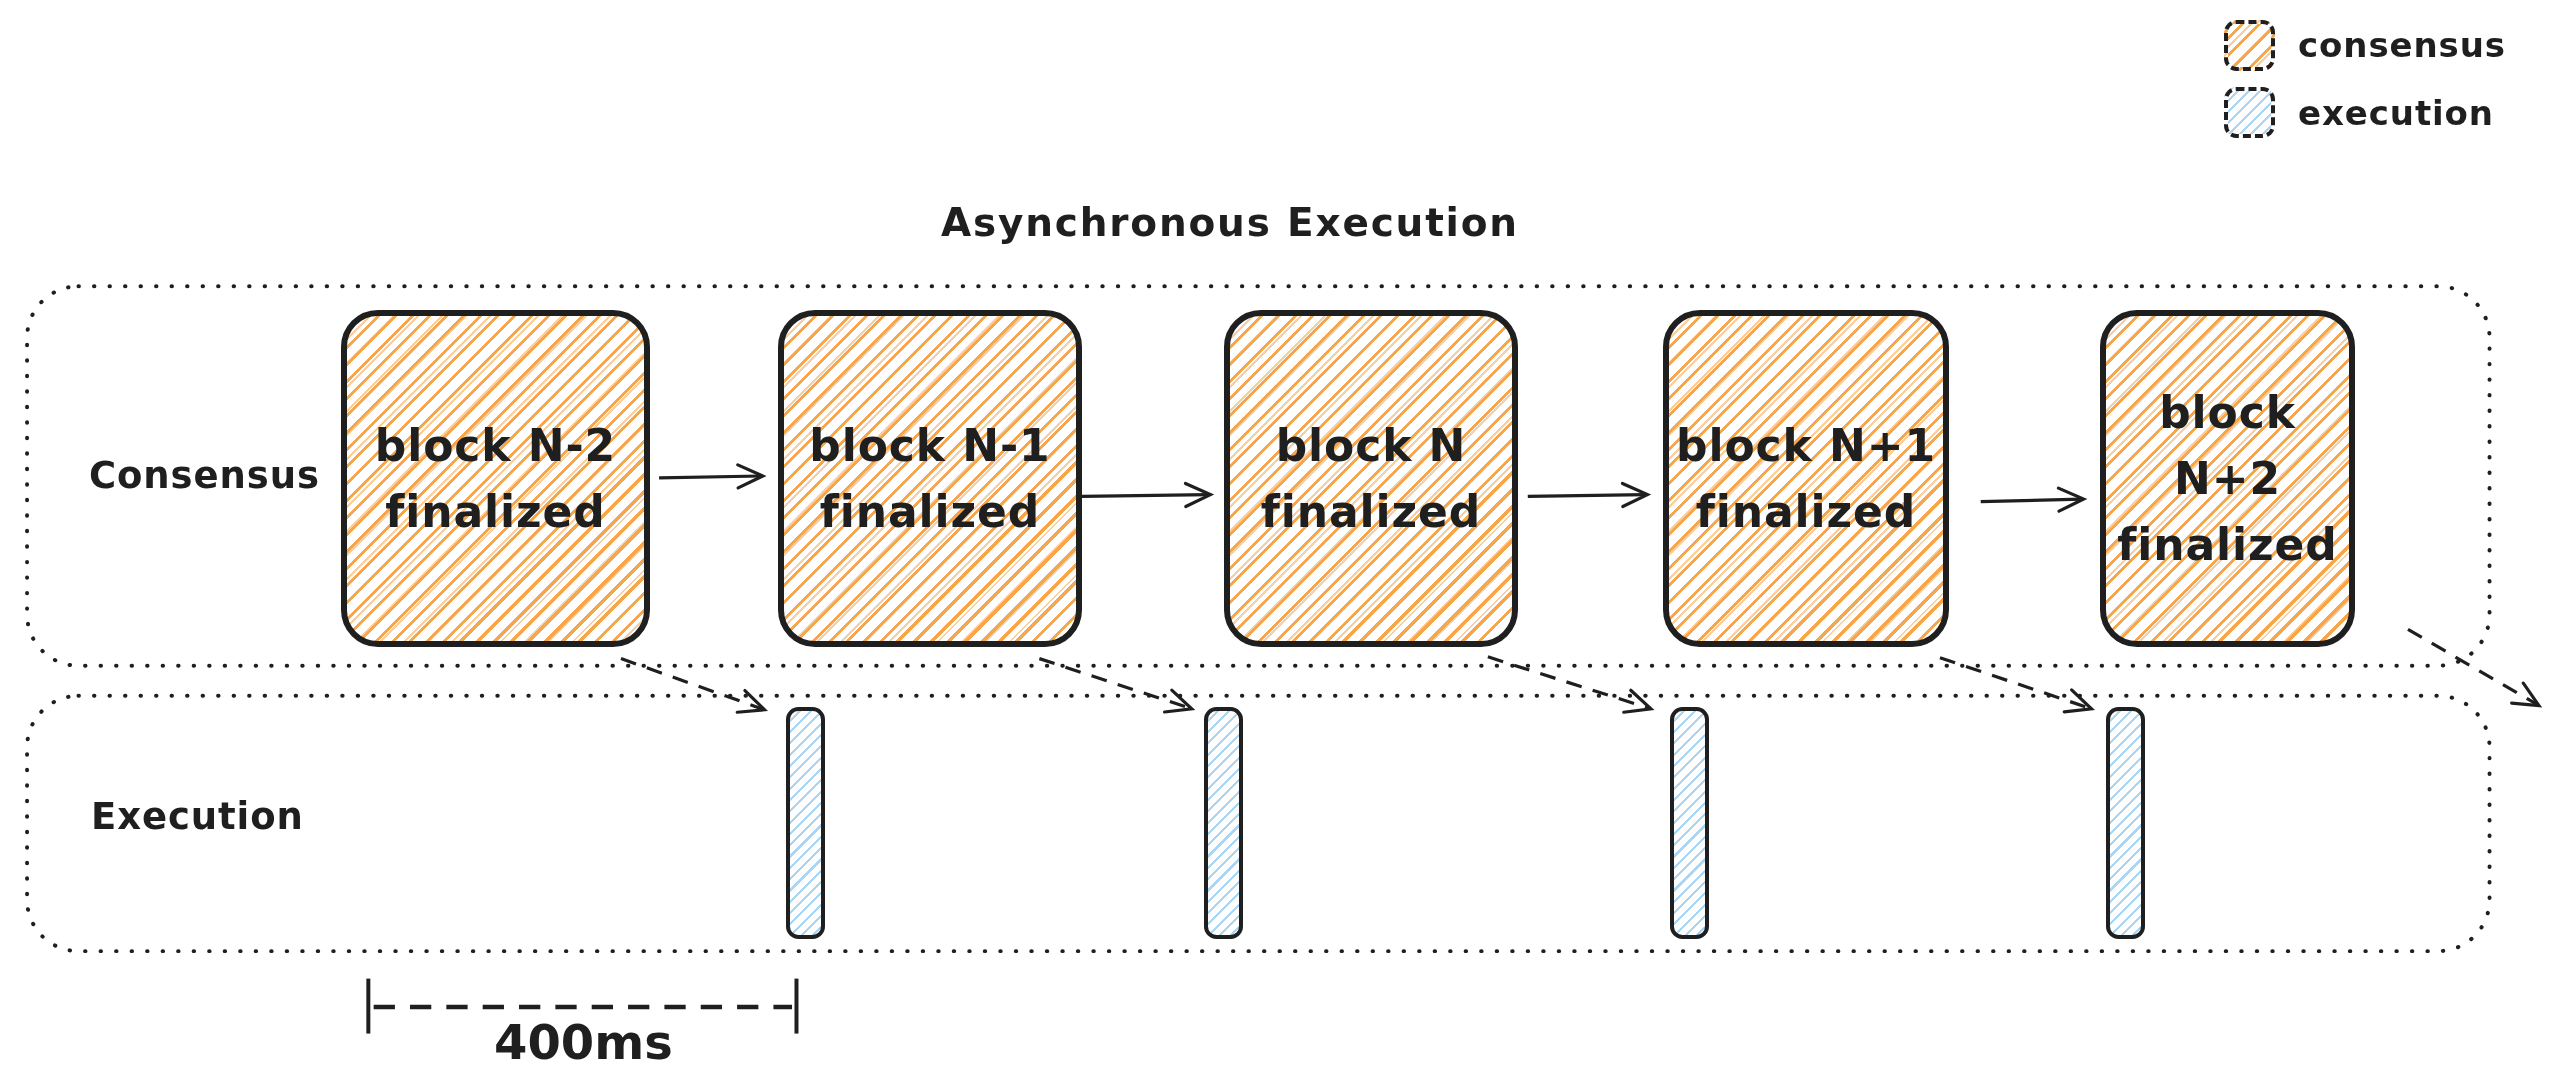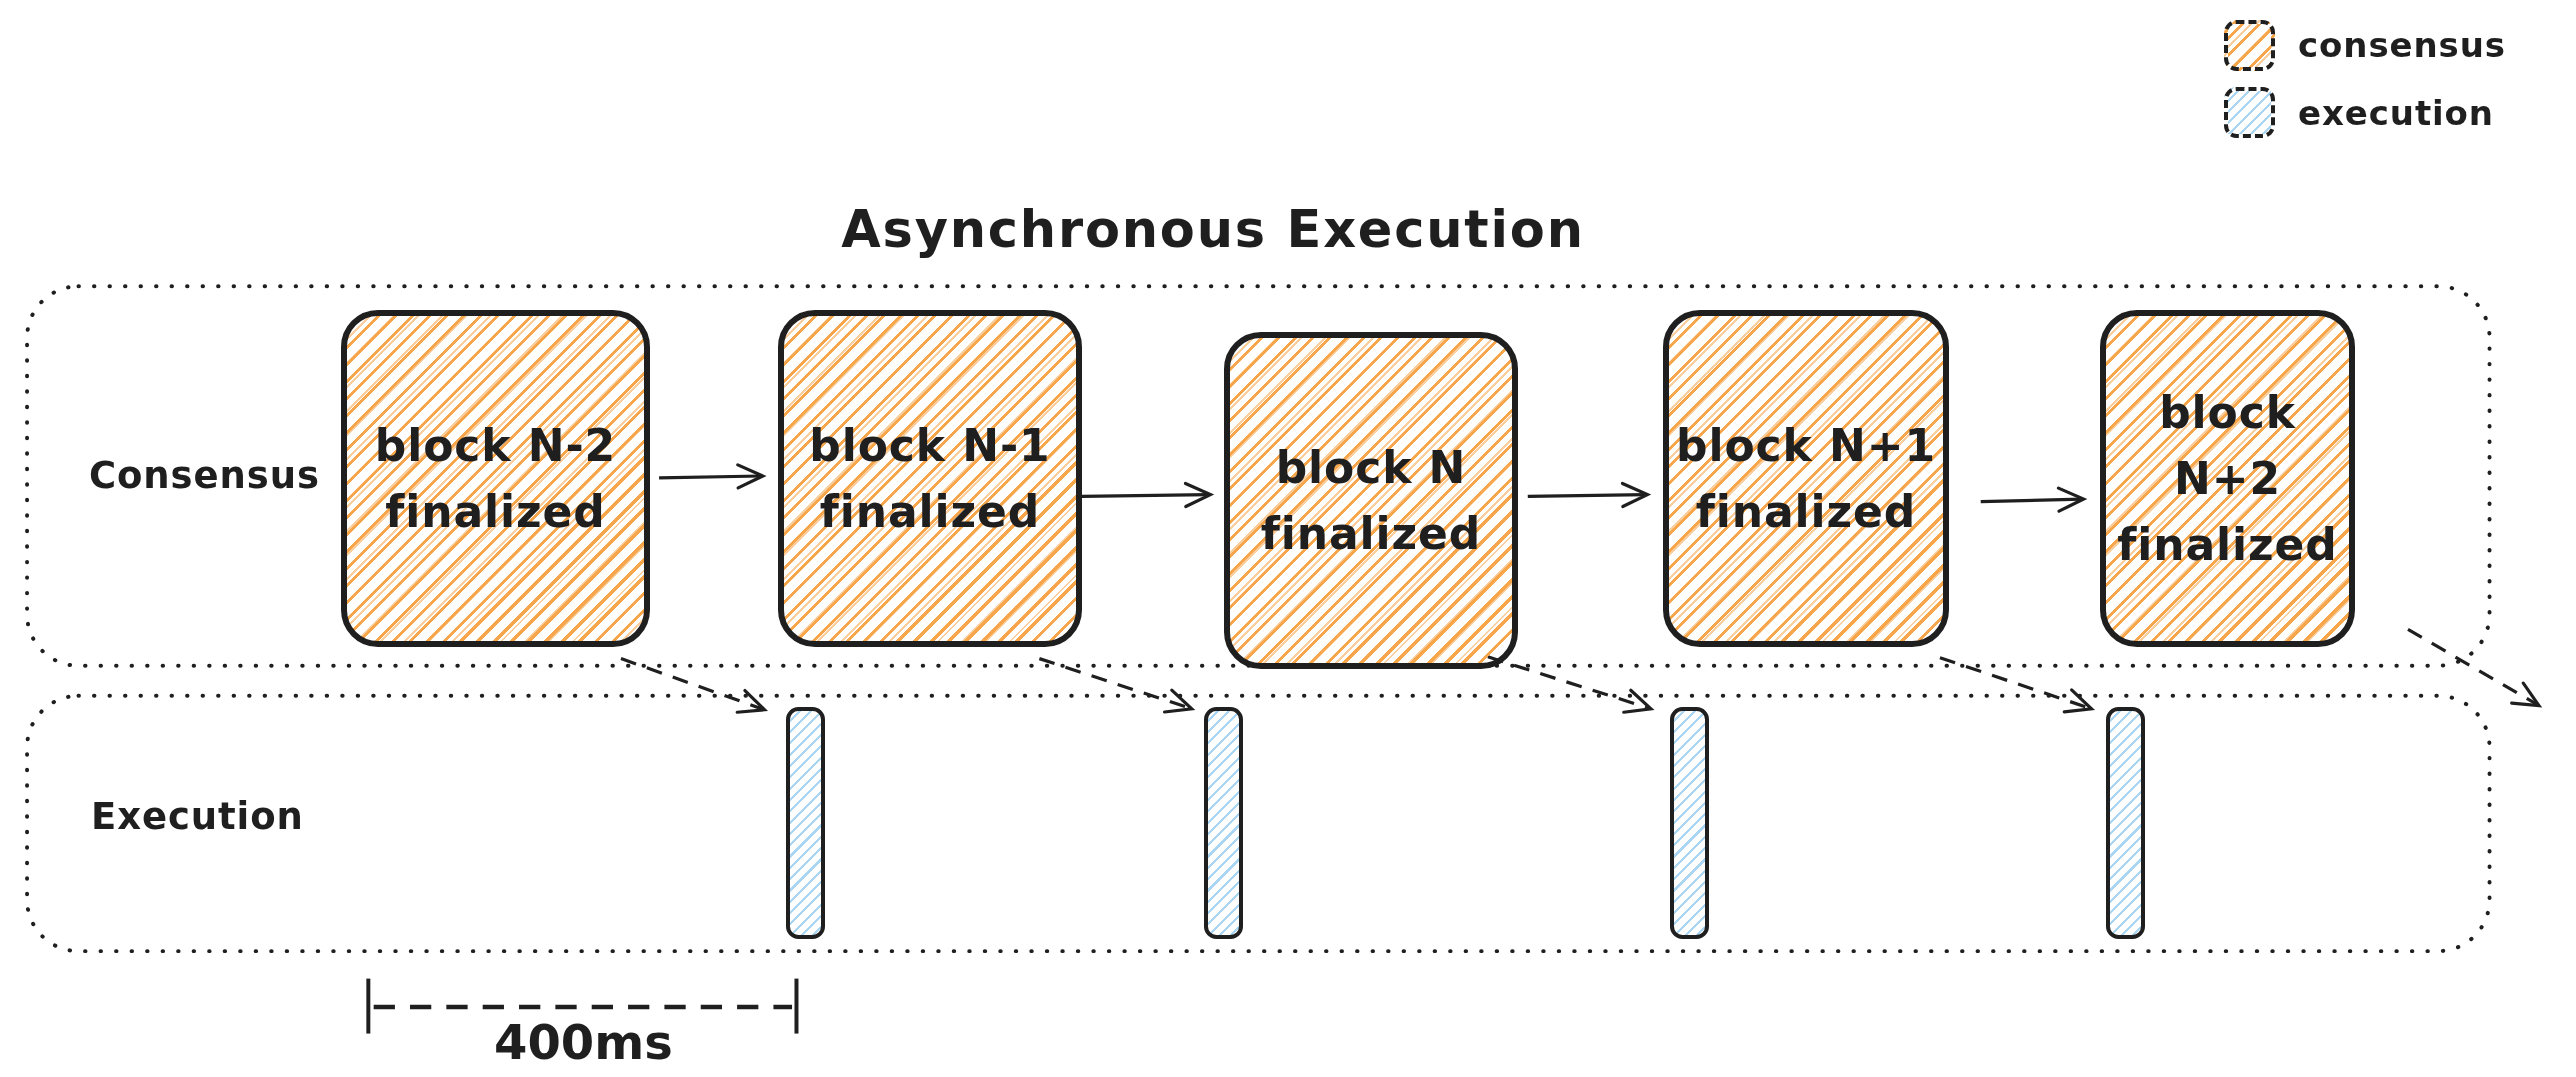--- a/index.html
+++ b/index.html
@@ -19,23 +19,23 @@
   .overlay {
     position: absolute;
     left: 0; top: 0;
     width: 2576px;
     height: 1077px;
   }
   .abs { position: absolute; }
 
   
   .title {
-    left: 814px; top: 200px; width: 798px;
+    left: 831px; top: 200px; width: 798px;
     text-align: center;
-    font-size: 51px;
+    font-size: 39px;
     font-weight: 600;
     letter-spacing: 1.8px;
   }
   .lane-label {
     font-size: 37px;
     font-weight: 600;
     letter-spacing: 0.9px;
     white-space: nowrap;
   }
   .lane-label.consensus { left: 89px; top: 454px; }
@@ -63,21 +63,21 @@
     background-image:
       repeating-linear-gradient(135deg, transparent 0px, transparent 9px, #f7a64c 9px, #f7a64c 12px),
       repeating-linear-gradient(135deg, transparent 0px, transparent 15px, rgba(247,166,76,0.55) 15px, rgba(247,166,76,0.55) 17px);
   }
   .hatch-blue {
     background-image:
       repeating-linear-gradient(135deg, transparent 0px, transparent 5.8px, #aad5f3 5.8px, #aad5f3 8px);
   }
   .block.b1 { left: 341px;  width: 309px; }
   .block.b2 { left: 778px;  width: 304px; }
-  .block.b3 { left: 1224px; width: 294px; margin-top: 22px; }
+  .block.b3 { left: 1224px; width: 294px; }
   .block.b4 { left: 1663px; width: 286px; }
   .block.b5 { left: 2100px; width: 255px; }
 
   
   .bar {
     position: absolute;
     top: 707px;
     width: 39px;
     height: 232px;
     box-sizing: border-box;

